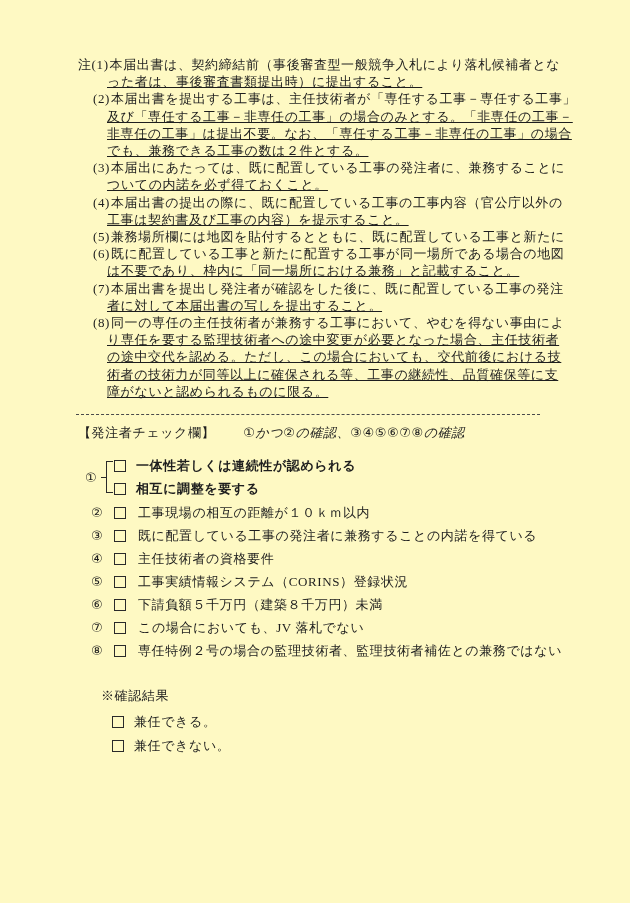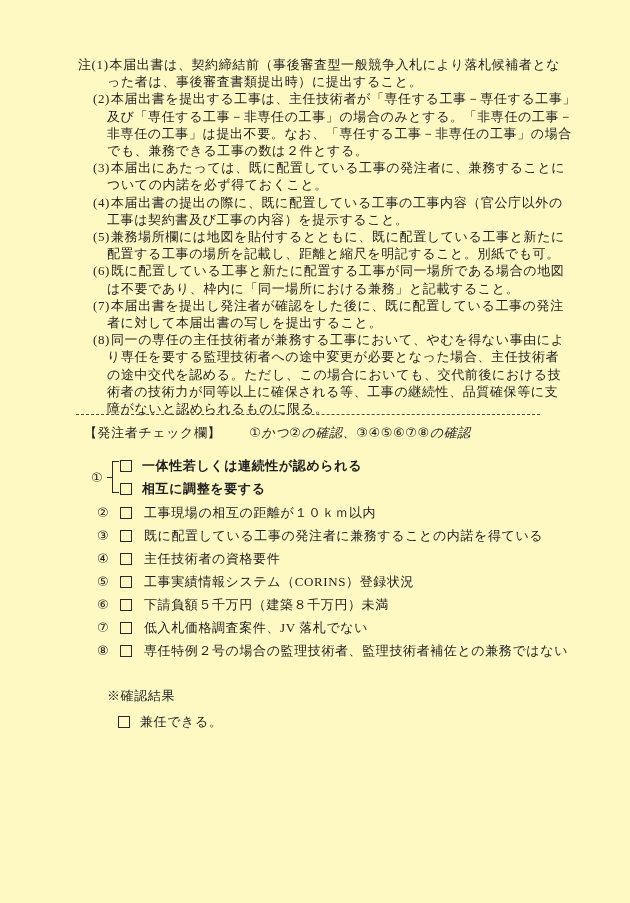--- a/index.html
+++ b/index.html
@@ -13,30 +13,30 @@
     overflow:hidden;
   }
   
   .notes{
     position:absolute;left:78px;top:56px;width:500px;
     font-size:13px;line-height:17.2px;letter-spacing:0.6px;
   }
   .note-line{white-space:nowrap;}
   .ln-zero{margin-left:0;}
   .ln-first{margin-left:15px;}
-  .ln-cont{margin-left:29px;}
+  .ln-cont{margin-left:29px;text-decoration:underline;}
   .note-num{margin-right:1px;}
   
   .divider{
     position:absolute;left:76px;top:414px;width:464px;height:0;
     border-top:1px dashed #4a4a4a;
   }
   
   .checklist{
-    position:absolute;left:78px;top:424px;width:540px;
+    position:absolute;left:72px;top:424px;width:540px;
     font-size:13px;letter-spacing:0.6px;
   }
   .chk-header{display:flex;align-items:center;margin-bottom:16px;}
   .chk-title{margin-left:6px;white-space:nowrap;}
   .chk-cond{margin-left:28px;white-space:nowrap;font-style:italic;}
   .circled{font-family:"DejaVu Sans",sans-serif;font-size:13px;}
   .cbox{
     display:inline-block;box-sizing:border-box;
     width:12px;height:12px;border:1px solid #2a2a2a;background:transparent;
     flex:0 0 12px;
@@ -91,21 +91,20 @@
     <div class="note-line ln-cont">非専任の工事」は提出不要。なお、「専任する工事－非専任の工事」の場合</div>
     <div class="note-line ln-cont">でも、兼務できる工事の数は２件とする。</div>
 
     <div class="note-line ln-first"><span class="note-num">(3)</span><span>本届出にあたっては、既に配置している工事の発注者に、兼務することに</span></div>
     <div class="note-line ln-cont">ついての内諾を必ず得ておくこと。</div>
 
     <div class="note-line ln-first"><span class="note-num">(4)</span><span>本届出書の提出の際に、既に配置している工事の工事内容（官公庁以外の</span></div>
     <div class="note-line ln-cont">工事は契約書及び工事の内容）を提示すること。</div>
 
     <div class="note-line ln-first"><span class="note-num">(5)</span><span>兼務場所欄には地図を貼付するとともに、既に配置している工事と新たに</span></div>
-    <div class="note-line ln-cont">配置する工事の場所を記載し、距離と縮尺を明記すること。別紙でも可。</div>
 
     <div class="note-line ln-first"><span class="note-num">(6)</span><span>既に配置している工事と新たに配置する工事が同一場所である場合の地図</span></div>
     <div class="note-line ln-cont">は不要であり、枠内に「同一場所における兼務」と記載すること。</div>
 
     <div class="note-line ln-first"><span class="note-num">(7)</span><span>本届出書を提出し発注者が確認をした後に、既に配置している工事の発注</span></div>
     <div class="note-line ln-cont">者に対して本届出書の写しを提出すること。</div>
 
     <div class="note-line ln-first"><span class="note-num">(8)</span><span>同一の専任の主任技術者が兼務する工事において、やむを得ない事由によ</span></div>
     <div class="note-line ln-cont">り専任を要する監理技術者への途中変更が必要となった場合、主任技術者</div>
     <div class="note-line ln-cont">の途中交代を認める。ただし、この場合においても、交代前後における技</div>
@@ -157,30 +156,34 @@
       <span>工事実績情報システム（CORINS）登録状況</span>
     </div>
     <div class="chk-row">
       <span class="cnum circled">⑥</span>
       <span class="cbox"></span>
       <span>下請負額５千万円（建築８千万円）未満</span>
     </div>
     <div class="chk-row">
       <span class="cnum circled">⑦</span>
       <span class="cbox"></span>
-      <span>低入札価格調査案件、JV 落札でない</span>
+      <span>この場合においても、JV 落札でない</span>
     </div>
     <div class="chk-row">
       <span class="cnum circled">⑧</span>
       <span class="cbox"></span>
       <span>専任特例２号の場合の監理技術者、監理技術者補佐との兼務ではない</span>
     </div>
 
     <div class="result">
       <div class="result-title">※確認結果</div>
       <div class="result-row">
         <span class="cbox"></span>
         <span>兼任できる。</span>
       </div>
+      <div class="result-row">
+        <span class="cbox"></span>
+        <span>兼任できない。</span>
+      </div>
     </div>
 
   </div>
 </div>
 
 </body></html>

